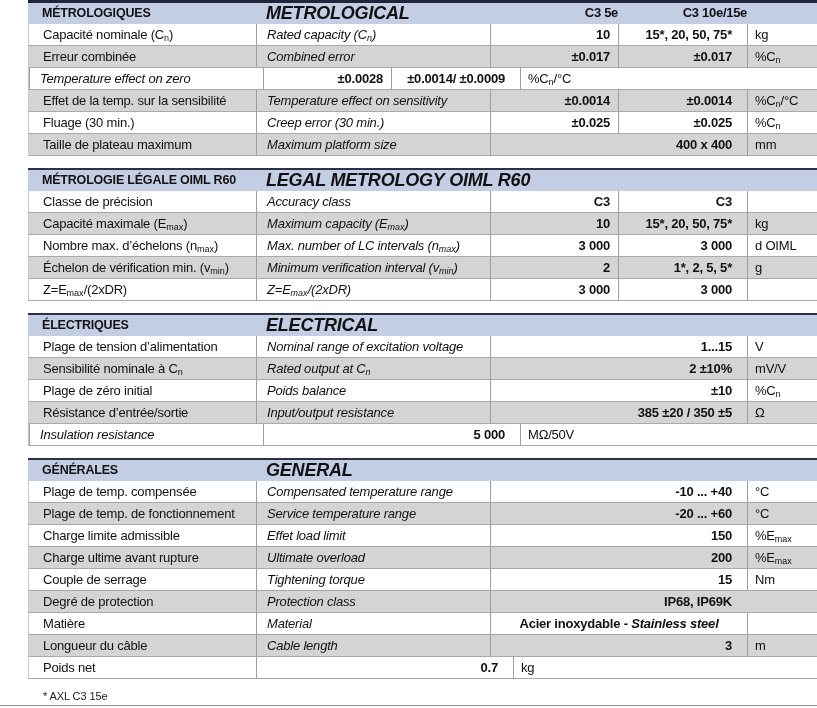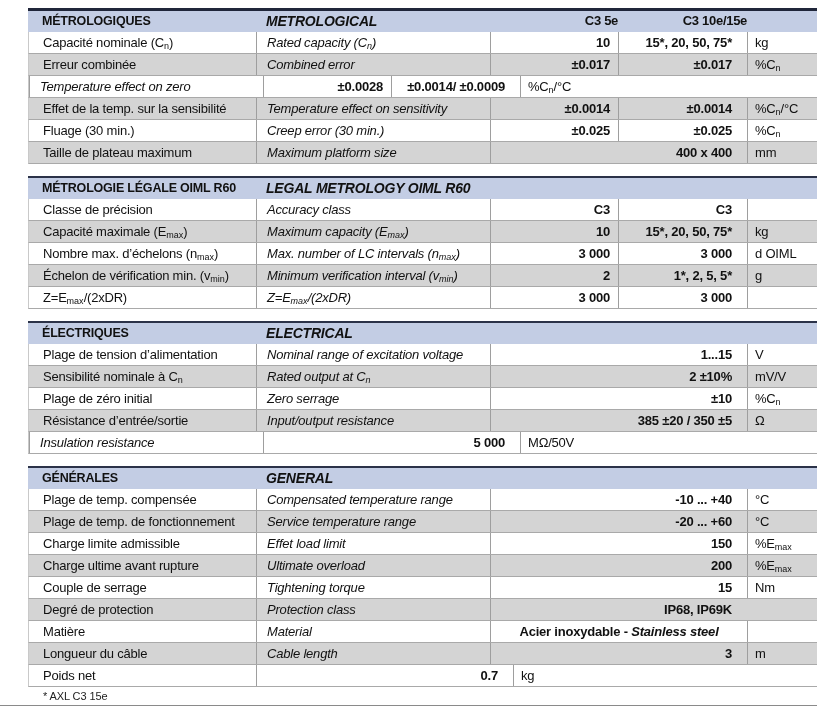--- a/index.html
+++ b/index.html
@@ -14,21 +14,21 @@
     -webkit-font-smoothing: antialiased;
   }
   .page {
     position: relative;
     width: 817px;
     height: 708px;
     background: #fff;
   }
   #table-root {
     position: absolute;
-    top: 8px;
+    top: 0;
     left: 8px;
     width: 664px;
     padding-left: 20px;
   }
   .section { width: 802px; }
   .section + .section { margin-top: 12px; }
 
   .sec-header {
     position: relative;
     display: flex;
@@ -47,21 +47,21 @@
     box-sizing: border-box;
     font-weight: bold;
     font-size: 12.5px;
     letter-spacing: -0.2px;
     white-space: nowrap;
   }
   .sec-title-en {
     padding-left: 10px;
     font-weight: bold;
     font-style: italic;
-    font-size: 14px;
+    font-size: 18px;
     letter-spacing: -0.2px;
     white-space: nowrap;
   }
   .models {
     position: absolute;
     left: 462px;
     top: 0;
     width: 257px;
     height: 21px;
     display: flex;
@@ -266,21 +266,21 @@
   <div class="row stripe">
     <div class="cell cell-fr">Sensibilité nominale à C<sub>n</sub></div>
     <div class="cell cell-en">Rated output at C<sub>n</sub></div>
 
     <div class="cell cell-merged">2 ±10%</div>
     <div class="cell cell-unit">mV/V</div>
   </div>
 
   <div class="row">
     <div class="cell cell-fr">Plage de zéro initial</div>
-    <div class="cell cell-en">Zero serrage</div>
+    <div class="cell cell-en">Poids balance</div>
 
     <div class="cell cell-merged">±10</div>
     <div class="cell cell-unit">%C<sub>n</sub></div>
   </div>
 
   <div class="row stripe">
     <div class="cell cell-fr">Résistance d’entrée/sortie</div>
     <div class="cell cell-en">Input/output resistance</div>
 
     <div class="cell cell-merged">385 ±20 / 350 ±5</div>

